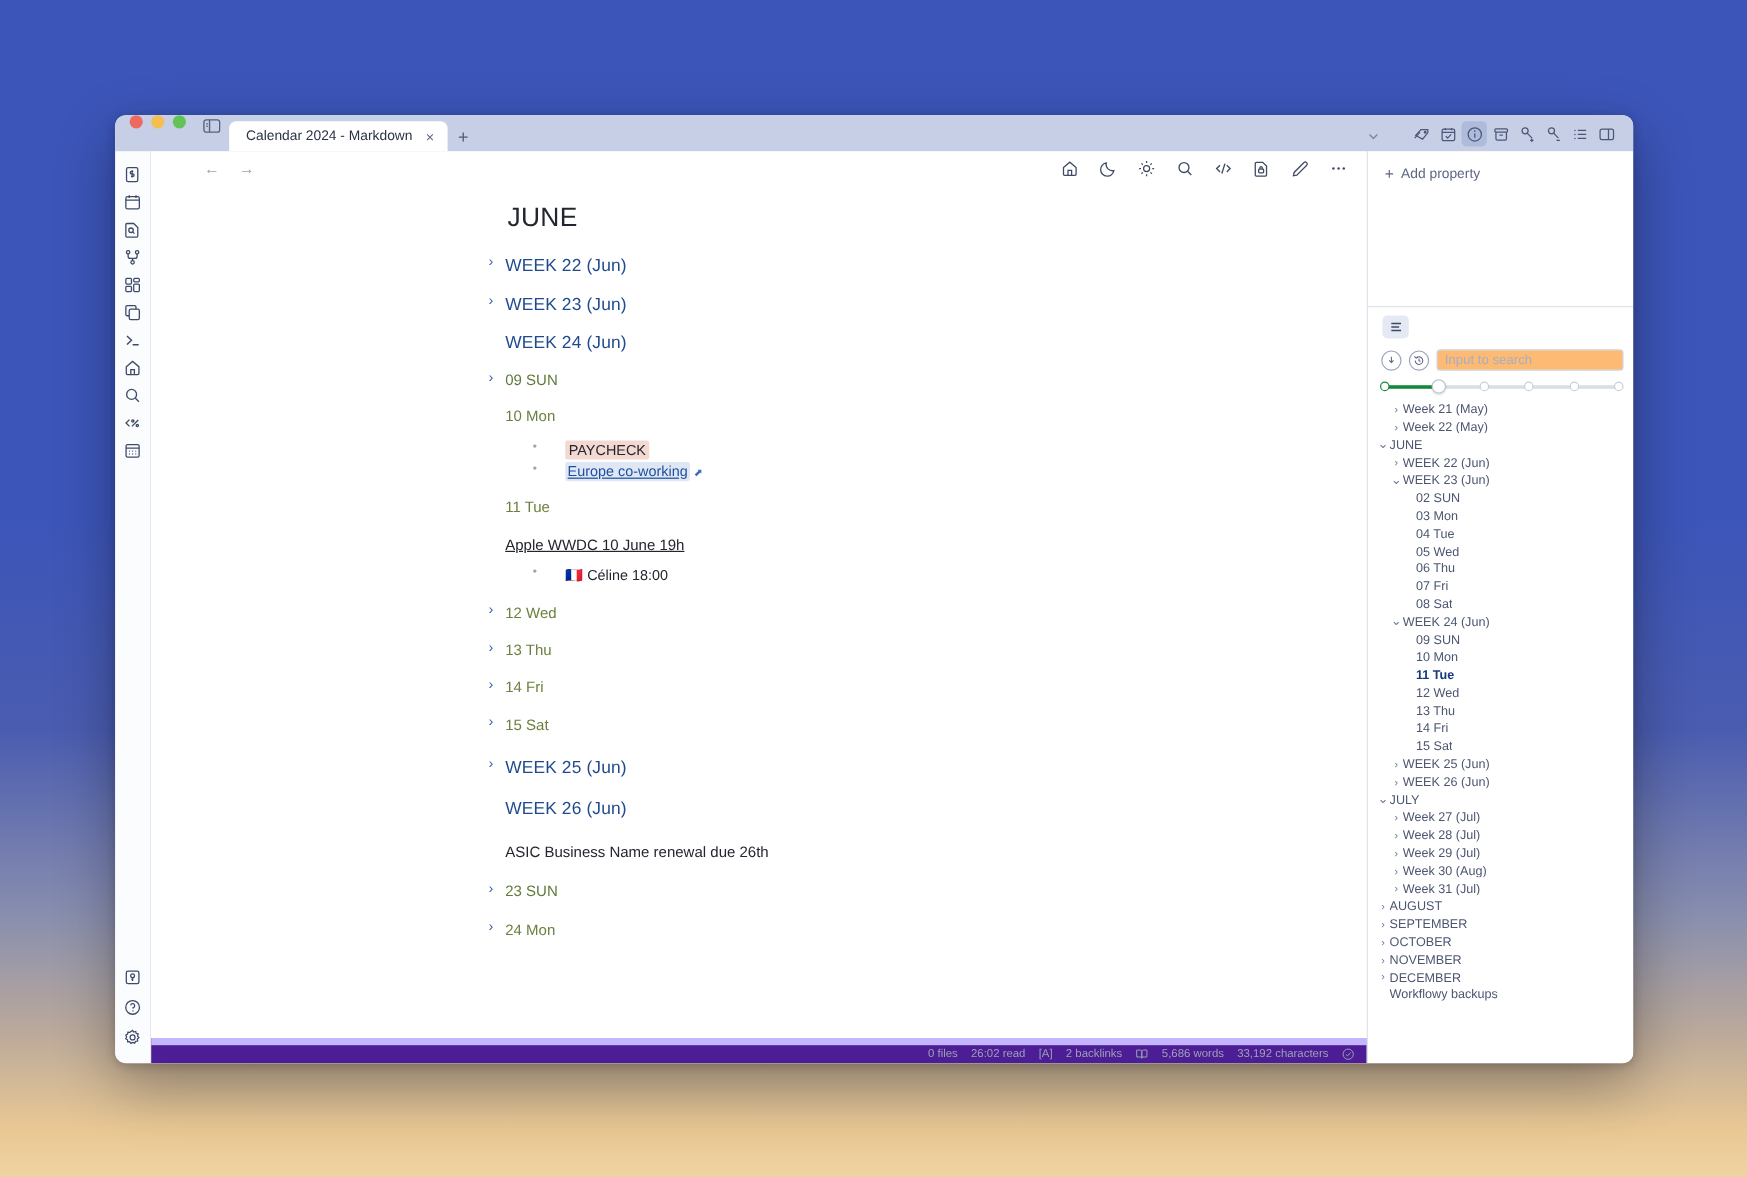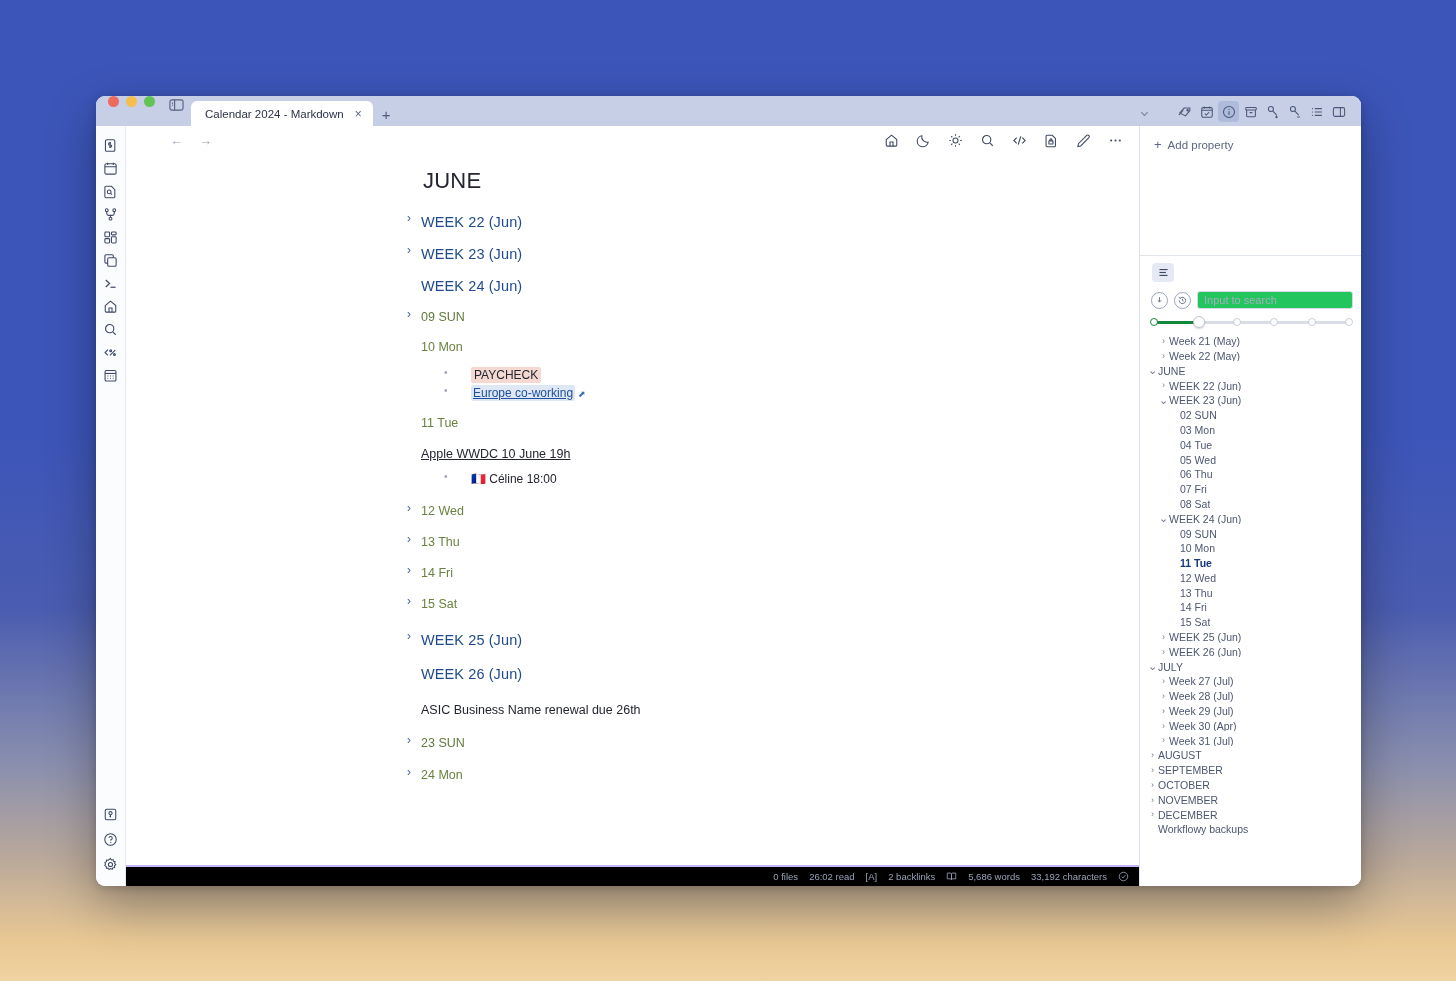--- a/index.html
+++ b/index.html
@@ -171,21 +171,21 @@
   .ol-search { display: flex; align-items: center; gap: 6px; padding: 4px 11px 0 11px; }
   .circ-btn {
     width: 17px; height: 17px; border-radius: 50%;
     border: 1px solid #9aa4bb; color: #5e6884;
     display: flex; align-items: center; justify-content: center;
     flex: 0 0 17px;
   }
   .ol-input {
     flex: 1; height: 18px;
     border: 1px solid #d4d9e4; border-radius: 3px;
-    background: #22c55e; font-size: 11px; color: #4c566f;
+    background: #fdba74; font-size: 11px; color: #4c566f;
     padding: 0 6px; outline: none;
     font-family: "Liberation Sans", sans-serif;
   }
   .ol-input::placeholder { color: #a7aec0; }
 
   .slider { position: relative; height: 14px; margin: 6px 11px 2px 11px; }
   .strack {
     position: absolute; top: 6px; left: 3px; right: 3px; height: 3px;
     background: #d9dde6; border-radius: 2px;
   }
@@ -218,25 +218,25 @@
   }
   .tnode.cur { color: #16397d; font-weight: bold; }
   .tlabel { overflow: hidden; text-overflow: ellipsis; }
   .g0 { padding-left: 7px; }
   .g1 { padding-left: 18px; }
   .g2 { padding-left: 29px; }
 
   
   .statusbar {
     height: 21px; flex: 0 0 21px;
-    background: #000000;
+    background: #4c1d95;
     display: flex; align-items: center; justify-content: flex-end;
     gap: 11px; padding: 0 10px;
     font-size: 9.5px; color: #9aa2b6;
-    border-top: 2px solid #c4b5fd;
+    border-top: 6px solid #c4b5fd;
   }
   .sb-ic { display: flex; align-items: center; color: #9aa2b6; }
   svg { display: block; }
 </style>
 </head>
 <body>
 
 <div class="window">
 
   <div class="titlebar">
@@ -770,21 +770,21 @@
             <div class="tnode g1">
               <span class="tcar">›</span>
               <span class="tlabel">Week 28 (Jul)</span>
             </div>
             <div class="tnode g1">
               <span class="tcar">›</span>
               <span class="tlabel">Week 29 (Jul)</span>
             </div>
             <div class="tnode g1">
               <span class="tcar">›</span>
-              <span class="tlabel">Week 30 (Apr)</span>
+              <span class="tlabel">Week 30 (Aug)</span>
             </div>
             <div class="tnode g1">
               <span class="tcar">›</span>
               <span class="tlabel">Week 31 (Jul)</span>
             </div>
             <div class="tnode g0">
               <span class="tcar">›</span>
               <span class="tlabel">AUGUST</span>
             </div>
             <div class="tnode g0">

